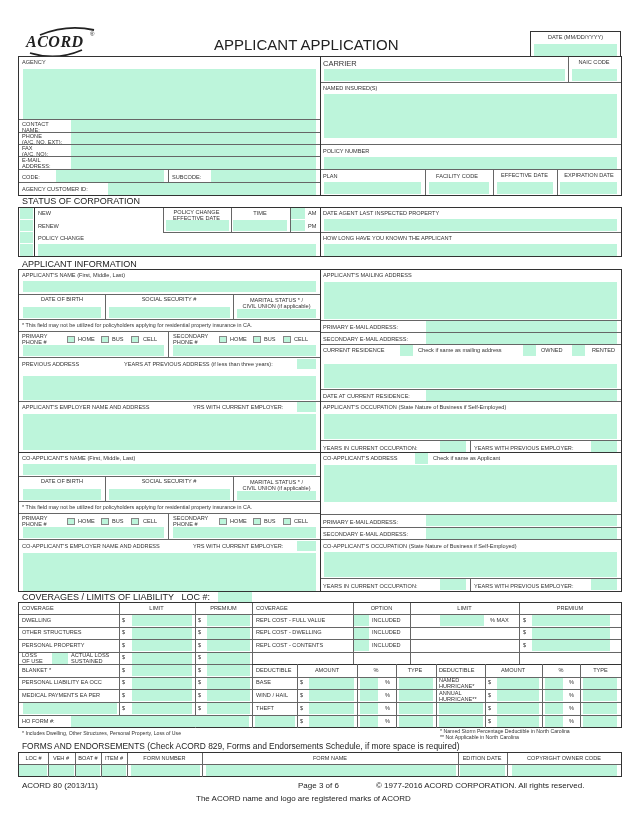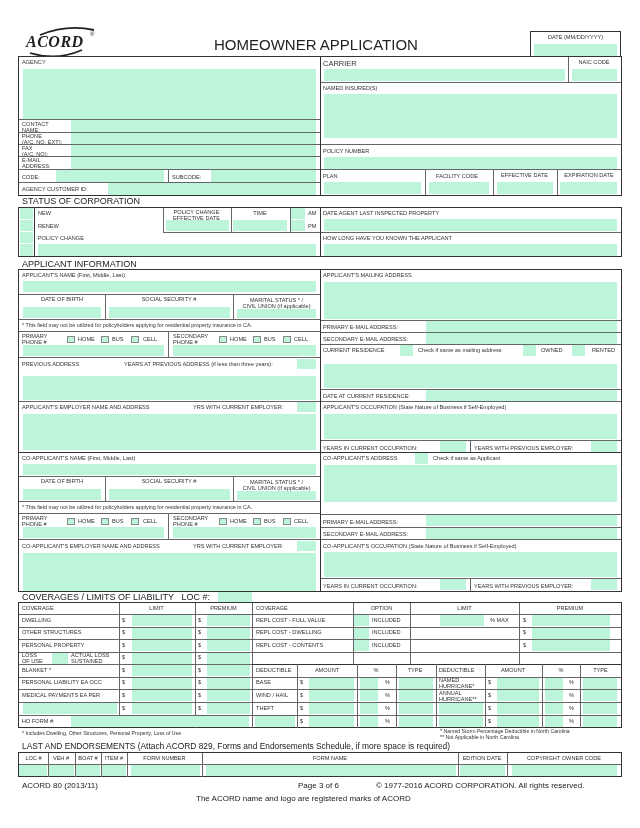--- a/index.html
+++ b/index.html
@@ -19,21 +19,21 @@
 <body>
 
 <div class="abs" style="left:22px;top:26px;width:80px;height:30px;">
   <svg width="80" height="30" viewBox="0 0 80 30">
     <path d="M18 9 Q45 -2 72 4" stroke="#222" stroke-width="1.8" fill="none"></path>
     <path d="M8 27 Q35 35 60 24" stroke="#222" stroke-width="1.8" fill="none"></path>
   </svg>
   <span style="position:absolute;left:4px;top:7px;font-family:'Liberation Serif',serif;font-style:italic;font-weight:bold;font-size:16px;color:#222;letter-spacing:0.5px;">ACORD</span>
   <span style="position:absolute;left:68px;top:5px;font-size:6px;color:#222;">®</span>
 </div>
-<div class="abs" style="left:214px;top:36px;font-size:15px;color:#222;">HOMEOWNER APPLICATION</div>
+<div class="abs" style="left:214px;top:36px;font-size:15px;color:#222;">APPLICANT APPLICATION</div>
 
 <div class="box" style="left:530px;top:31px;width:91px;height:26px;"></div>
 <div class="lbl ctr" style="left:530px;top:35px;width:91px;">DATE (MM/DD/YYYY)</div>
 <div class="fld" style="left:534px;top:44px;width:83px;height:12px;"></div>
 
 <div class="box" style="left:18px;top:56px;width:303px;height:140px;"></div>
 <div class="lbl" style="left:22px;top:60px;">AGENCY</div>
 <div class="fld" style="left:23px;top:69px;width:293px;height:50px;"></div>
 <div class="hl" style="left:19px;top:119px;width:301px;"></div>
 <div class="lbl" style="left:22px;top:121px;line-height:6px;">CONTACT<br>NAME:</div>
@@ -422,21 +422,21 @@
   <div class="fld" style="left:497px;top:716px;width:42px;height:11px;"></div>
   <div class="fld" style="left:545px;top:716px;width:18px;height:11px;"></div>
   <div class="lbl-n" style="left:569px;top:719px;">%</div>
   <div class="fld" style="left:583px;top:716px;width:34px;height:11px;"></div>
 </div>
 
 <div class="lbl-n" style="left:22px;top:731px;font-size:5.2px;">* Includes Dwelling, Other Structures, Personal Property, Loss of Use</div>
 <div class="lbl-n" style="left:440px;top:729px;font-size:5.2px;">*  Named Storm Percentage Deductible in North Carolina</div>
 <div class="lbl-n" style="left:440px;top:735px;font-size:5.2px;">** Not Applicable in North Carolina</div>
 
-<div class="sec" style="left:22px;top:742px;font-size:8.4px;">LAST AND ENDORSEMENTS  (Attach ACORD 829, Forms and Endorsements Schedule, if more space is required)</div>
+<div class="sec" style="left:22px;top:742px;font-size:8.4px;">FORMS AND ENDORSEMENTS  (Check ACORD 829, Forms and Endorsements Schedule, if more space is required)</div>
 <div class="box" style="left:18px;top:752px;width:604px;height:25px;"></div>
 <div class="hl" style="left:19px;top:764px;width:602px;"></div>
 <div class="lbl ctr" style="left:19px;top:756px;width:29px;">LOC #</div>
 <div class="vl" style="left:48px;top:753px;height:24px;"></div>
 <div class="lbl ctr" style="left:48px;top:756px;width:26px;">VEH #</div>
 <div class="vl" style="left:75px;top:753px;height:24px;"></div>
 <div class="lbl ctr" style="left:75px;top:756px;width:26px;">BOAT #</div>
 <div class="vl" style="left:101px;top:753px;height:24px;"></div>
 <div class="lbl ctr" style="left:101px;top:756px;width:26px;">ITEM #</div>
 <div class="vl" style="left:127px;top:753px;height:24px;"></div>

